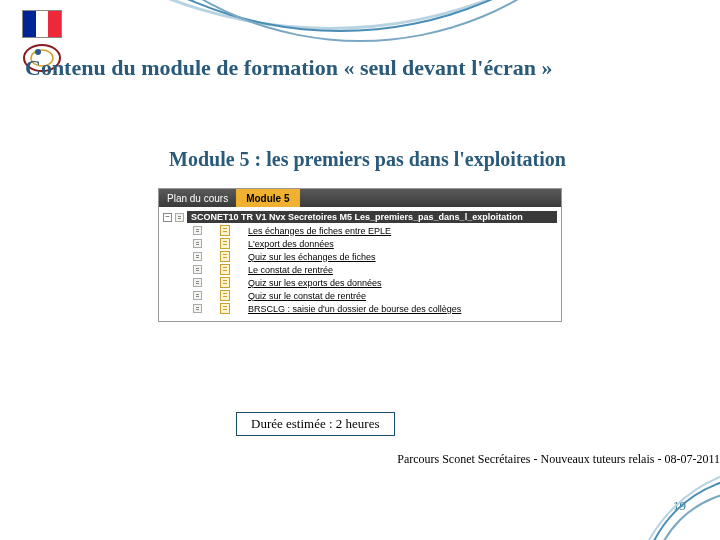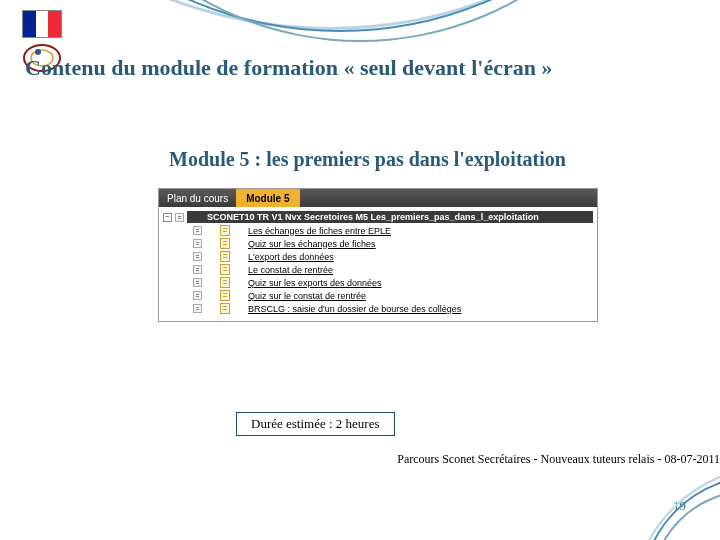--- a/index.html
+++ b/index.html
@@ -9,27 +9,27 @@
   .arc1{width:900px;height:900px;top:-870px;left:-120px;border-bottom-color:#b8d4e3;border-width:3px}
   .arc2{width:760px;height:760px;top:-728px;left:-40px;border-bottom-color:#4a8db5;border-width:2px}
   .arc3{width:640px;height:640px;top:-598px;left:40px;border-bottom-color:#7aa8c2;border-width:2px}
   .hump{position:absolute;top:-30px;left:340px;width:80px;height:60px;border-radius:50%;border:3px solid #4a8db5;border-top-color:transparent;border-left-color:transparent;border-right-color:transparent;transform:rotate(180deg)}
   .logo-area{position:absolute;top:10px;left:18px;display:flex;flex-direction:column;align-items:center;gap:2px}
   .logo-fr{width:40px;height:28px;background:linear-gradient(90deg,#002395 0 33%,#fff 33% 66%,#ED2939 66%);border:1px solid #888;font-size:5px;color:#000;display:flex;align-items:flex-end;justify-content:center;padding-bottom:1px}
   .logo-cir{width:48px;height:36px;position:relative}
   .logo-cir svg{width:100%;height:100%}
   .slide-title{position:absolute;top:55px;left:25px;right:25px;font-size:22px;color:#2a5a7a;font-weight:bold}
   .subtitle{position:absolute;top:148px;left:15px;right:0;text-align:center;font-size:20px;color:#2a5a7a;font-weight:bold}
-  .panel{position:absolute;top:188px;left:158px;width:440px;border:1px solid #999;background:#fff}
+  .panel{position:absolute;top:188px;left:158px;width:404px;border:1px solid #999;background:#fff}
   .panel-hdr{height:18px;background:linear-gradient(#5a5a5a,#3a3a3a);display:flex;align-items:center;font-family:Tahoma,Arial,sans-serif;font-size:10px}
   .panel-hdr .pc{color:#fff;padding:0 8px}
   .panel-hdr .mod{background:#f0b030;color:#000;height:100%;display:flex;align-items:center;padding:0 10px;font-weight:bold}
   .tree{background:#fff;padding:3px 4px 6px;font-family:Tahoma,Arial,sans-serif;font-size:9px;color:#000}
   .root{display:flex;align-items:center;gap:3px;padding:1px 0}
-  .root .rt{background:#3a3a3a;color:#fff;padding:1px 20px;font-weight:bold;font-size:9px;flex:1}
+  .root .rt{background:#3a3a3a;color:#fff;padding:1px 4px;font-weight:bold;font-size:9px;flex:1}
   .sq{width:9px;height:9px;border:1px solid #888;display:inline-flex;align-items:center;justify-content:center;font-size:8px;line-height:1;background:#fff;color:#333}
   .leaf{display:flex;align-items:center;gap:18px;padding:1px 0 1px 30px}
   .box-i{width:9px;height:9px;border:1px solid #aaa;background:#f5f5f0;position:relative;flex-shrink:0}
   .box-i::after{content:"";position:absolute;inset:2px;background:repeating-linear-gradient(#888 0 1px,transparent 1px 2px)}
   .doc-i{width:10px;height:11px;background:#fff4d0;border:1px solid #caa030;position:relative;flex-shrink:0}
   .doc-i::after{content:"";position:absolute;inset:2px;background:repeating-linear-gradient(#caa030 0 1px,transparent 1px 3px)}
   .leaf span{text-decoration:underline;color:#000}
   .duration-box{position:absolute;top:412px;left:236px;border:1px solid #1a4a6a;padding:3px 14px;font-size:13px;color:#000}
   .footer-txt{position:absolute;top:452px;left:0;right:0;text-align:right;font-size:12px;color:#000}
   .pagenum{position:absolute;bottom:26px;right:34px;font-size:13px;color:#3a7a9a;font-family:Georgia,serif}
@@ -75,26 +75,26 @@
       <span class="rt">SCONET10 TR V1 Nvx Secretoires M5 Les_premiers_pas_dans_l_exploitation</span>
     </div>
     <div class="leaf">
         <span class="box-i"></span>
         <span class="doc-i"></span>
         <span>Les échanges de fiches entre EPLE</span>
       </div>
     <div class="leaf">
         <span class="box-i"></span>
         <span class="doc-i"></span>
-        <span>Quiz sur les échanges de fiches</span>
+        <span>L'export des données</span>
       </div>
     <div class="leaf">
         <span class="box-i"></span>
         <span class="doc-i"></span>
-        <span>L'export des données</span>
+        <span>Quiz sur les échanges de fiches</span>
       </div>
     <div class="leaf">
         <span class="box-i"></span>
         <span class="doc-i"></span>
         <span>Le constat de rentrée</span>
       </div>
     <div class="leaf">
         <span class="box-i"></span>
         <span class="doc-i"></span>
         <span>Quiz sur les exports des données</span>

